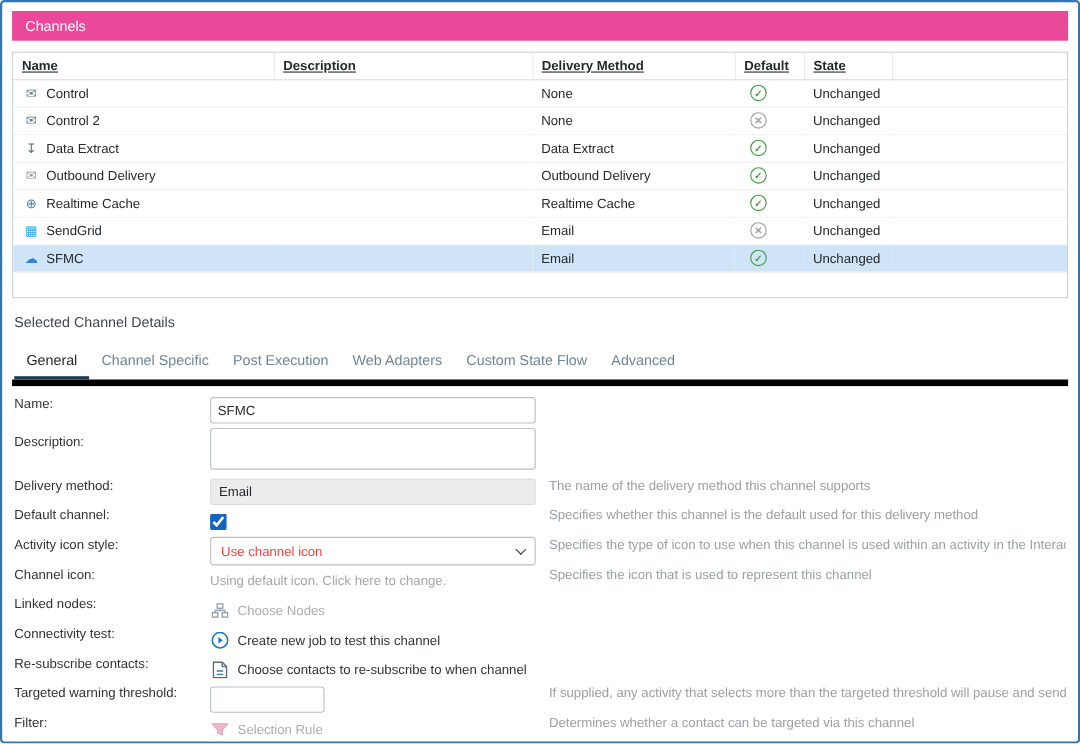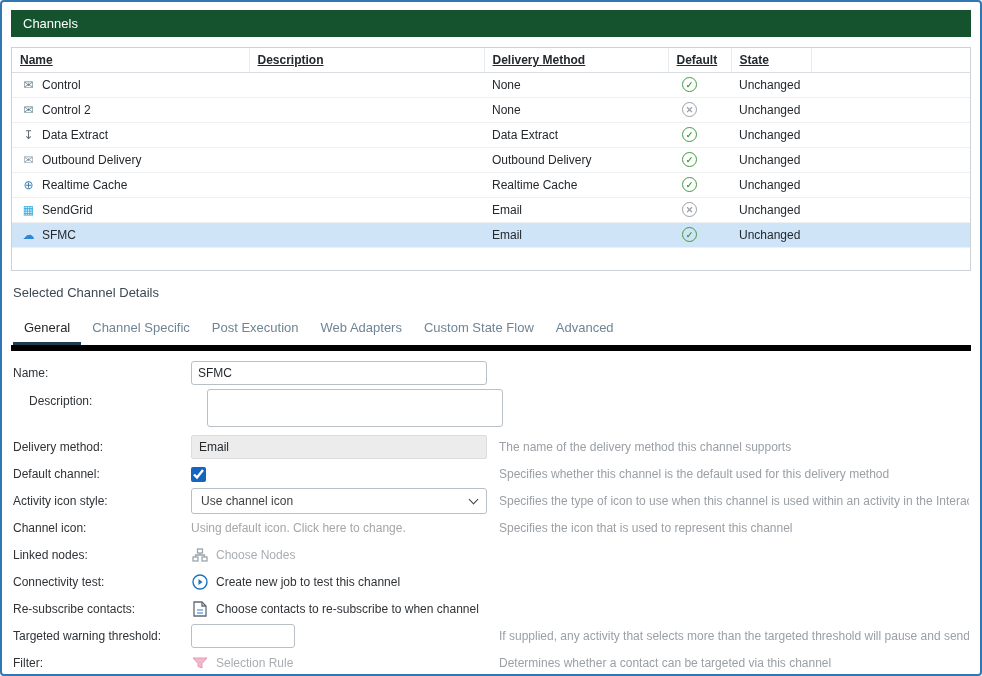--- a/index.html
+++ b/index.html
@@ -6,21 +6,21 @@
   html,body { width: 982px; height: 676px; }
   body { font-family: "Liberation Sans", sans-serif; background: #fff; }
 
   .frame {
     width: 982px; height: 676px;
     border: 2px solid #3077b4; border-radius: 4px;
     background: #fff; padding: 8px 9px; overflow: hidden;
   }
 
   .titlebar {
-    height: 27px; background: #14532d; color: #fff;
+    height: 27px; background: #ec4899; color: #fff;
     font-size: 13px; display: flex; align-items: center; padding: 0 12px;
   }
 
   .table-panel { margin-top: 10px; border: 1px solid #ccd2d8; height: 224px; overflow: hidden; }
   table { border-collapse: collapse; width: 100%; font-size: 12px; color: #24292e; table-layout: fixed; }
   thead th {
     text-align: left; font-weight: bold; padding: 4px 8px; height: 24px;
     border-bottom: 1px solid #d9dde1; border-right: 1px solid #e8ebee;
     background: #fff; white-space: nowrap; overflow: hidden; text-decoration: underline;
   }
@@ -39,22 +39,22 @@
   .badge.check { border: 1.5px solid #3f9c3f; color: #3f9c3f; }
   .badge.cross { border: 1.5px solid #9aa0a6; color: #9aa0a6; }
 
   .details-heading { margin: 14px 2px 11px; font-size: 13px; color: #3d4852; }
 
   .tab-bar { display: flex; margin-top: 12px; border-bottom: 6px solid #000000; padding: 0 2px; }
   .tab { padding: 8px 11px 7px; font-size: 13px; color: #6e8595; cursor: pointer; border-bottom: 3px solid transparent; white-space: nowrap; }
   .tab.active { color: #26292c; border-bottom-color: #1e3b50; }
 
   .form { margin-top: 9px; font-size: 12px; color: #2f3337; }
-  .form-row { display: flex; align-items: center; min-height: 26px; padding: 0 2px; margin-bottom: 1px; }
-  .form-row.top { align-items: flex-start; padding-top: 2px; margin-left: 16px; }
+  .form-row { display: flex; min-height: 26px; padding: 0 2px; margin-bottom: 1px; }
+  .form-row.top { align-items: flex-start; padding-top: 2px; }
   .form-row.gap-top { margin-top: 7px; }
   .form-label { width: 178px; flex: none; color: #2f3337; }
   .form-control { width: 308px; flex: none; display: flex; align-items: center; }
   .form-hint { color: #9aa0a6; font-size: 12px; flex: 1; white-space: nowrap; overflow: hidden; }
 
   input.text {
     width: 296px; height: 24px; border: 1px solid #b9bfc6; border-radius: 3px;
     padding: 0 6px; font: inherit; color: #24292e; outline: none;
   }
   input.text.small { width: 104px; }
@@ -62,21 +62,21 @@
     width: 296px; height: 38px; border: 1px solid #b9bfc6; border-radius: 3px;
     padding: 4px 6px; font: inherit; resize: none; outline: none;
   }
   .readonly-field {
     width: 296px; height: 24px; background: #ececec; border: 1px solid #dddddd;
     border-radius: 2px; display: flex; align-items: center; padding: 0 7px; color: #24292e;
   }
   .select {
     width: 296px; height: 26px; border: 1px solid #b9bfc6; border-radius: 3px;
     display: flex; align-items: center; justify-content: space-between;
-    padding: 4px 9px; color: #404040; cursor: pointer; background: #fff;
+    padding: 4px 9px; color: #ef4444; cursor: pointer; background: #fff;
   }
   .chevron { width: 7px; height: 7px; border-left: 1.5px solid #3c4248; border-bottom: 1.5px solid #3c4248; transform: rotate(-45deg); margin-top: -4px; }
 
   input[type="checkbox"] { width: 15px; height: 15px; accent-color: #1565c0; }
 
   .link-gray { color: #a6a6a6; cursor: pointer; }
   .icon-row { display: flex; align-items: center; gap: 7px; cursor: pointer; color: #2f3337; }
   .icon-row.disabled { color: #a9adb2; }
   .icon-wrap { display: inline-flex; align-items: center; justify-content: center; width: 18px; }
 </style>

